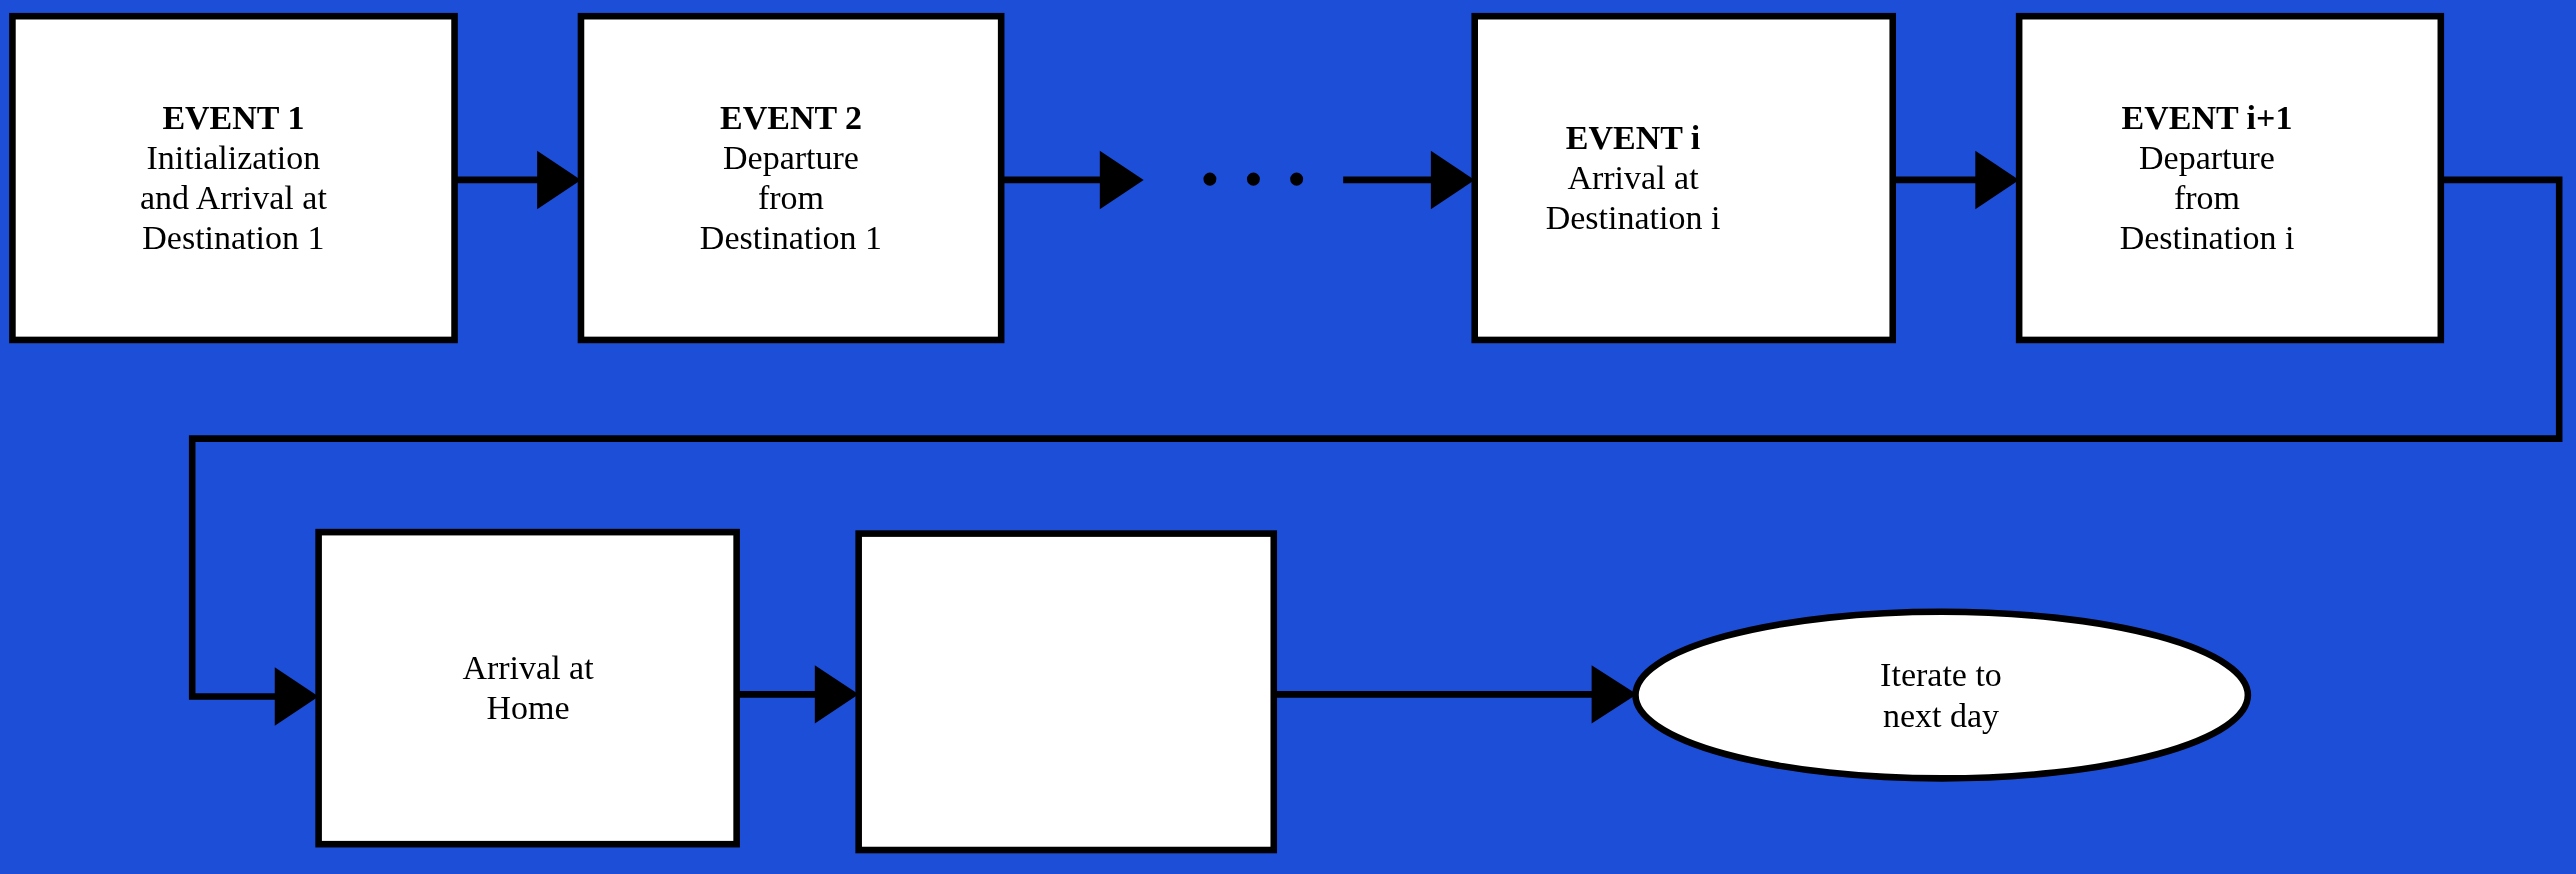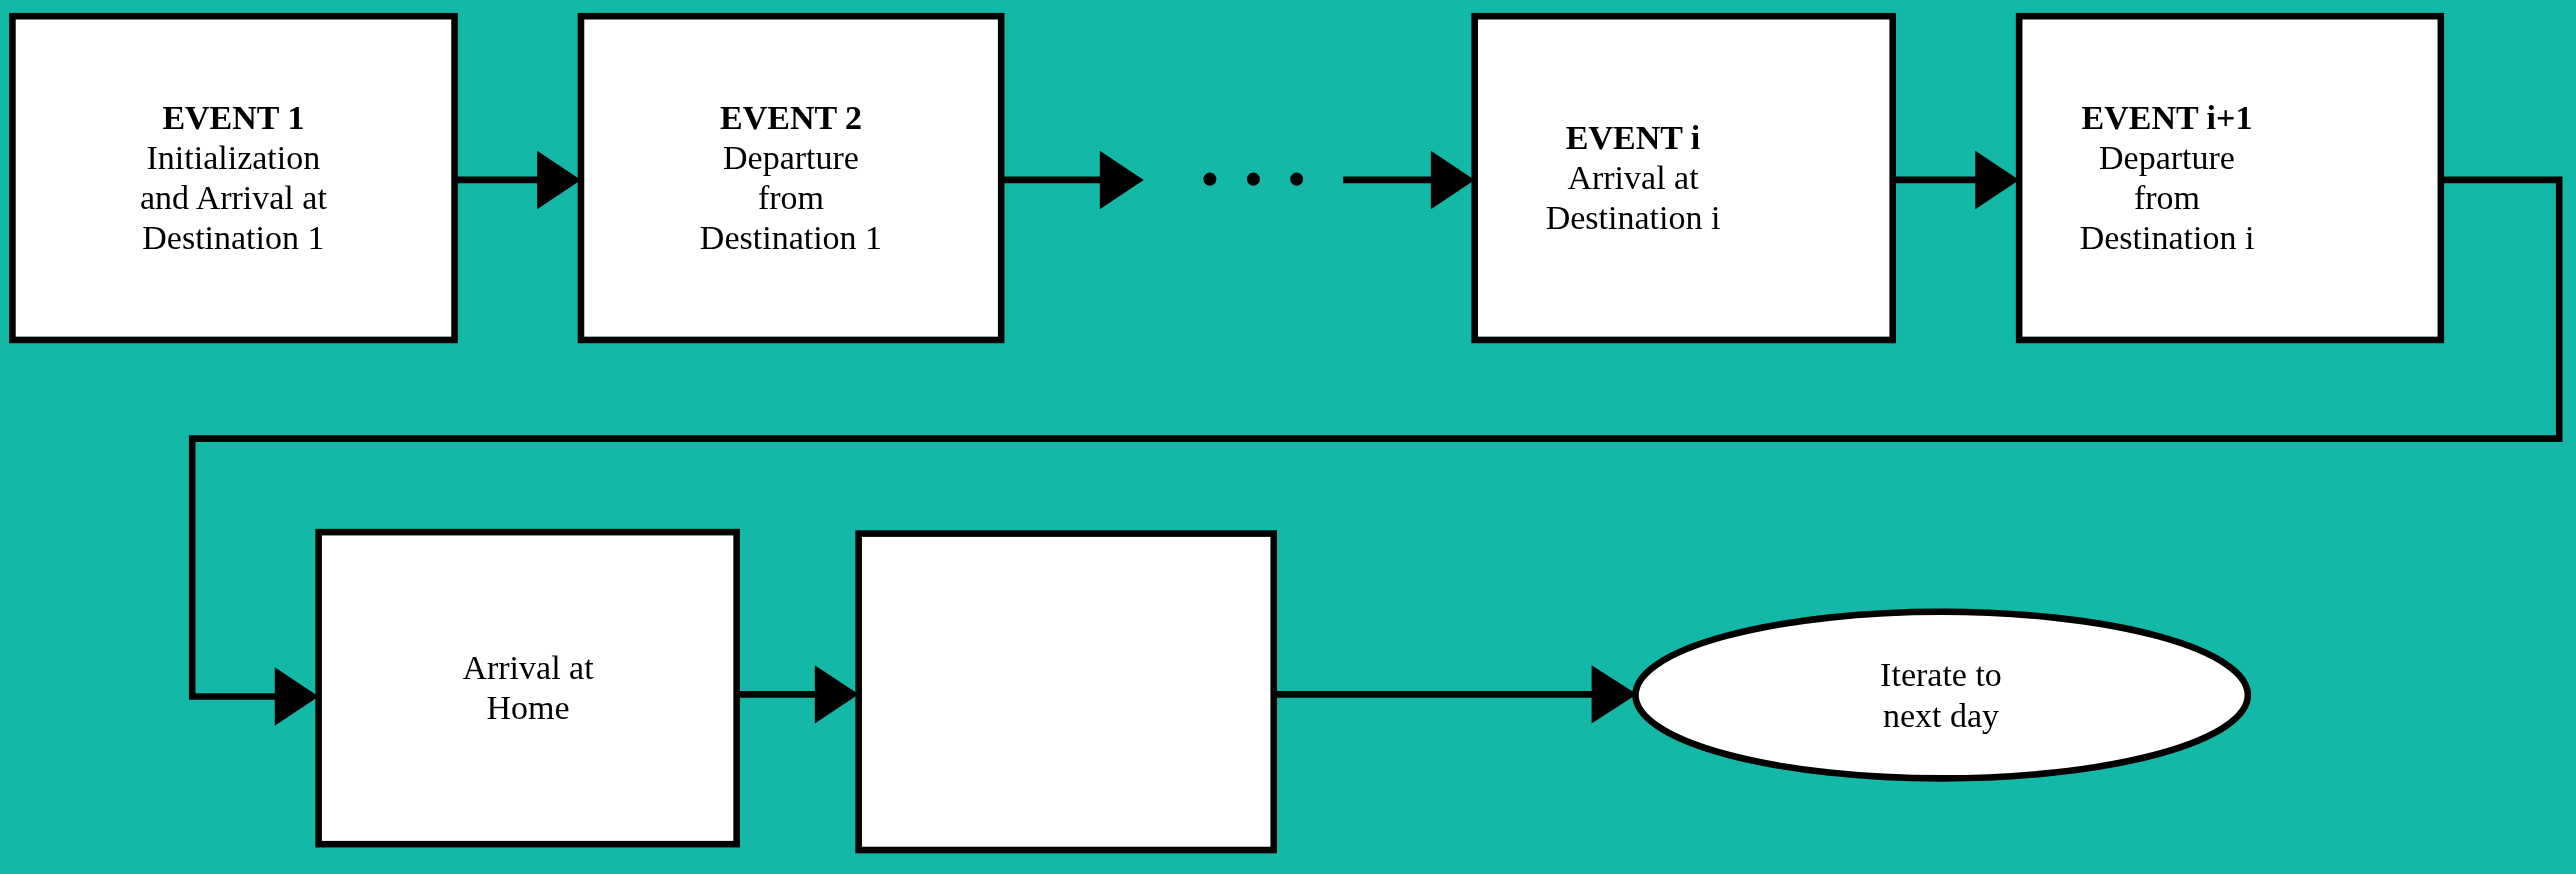--- a/index.html
+++ b/index.html
@@ -8,21 +8,21 @@
     padding: 0;
     background: #ffffff;
   }
   body {
     font-family: "Liberation Serif", "DejaVu Serif", serif;
   }
   #diagram-root {
     position: relative;
     width: 2576px;
     height: 875px;
-    background: #14b8a6;
+    background: #1d4ed8;
     overflow: hidden;
   }
   #flow-svg {
     position: absolute;
     top: 0;
     left: 0;
     width: 2576px;
     height: 875px;
   }
   .node-text {
@@ -127,21 +127,21 @@
   </div>
 
   <div class="ellipsis-dots" style="left:1173px; top:155px; width:168px; text-align:center;">• • •</div>
 
   <div class="node-text" style="left:1424px; top:16px; width:418px; height:324px;">
     <span class="txt-line is-head">EVENT i</span>
     <span class="txt-line">Arrival at</span>
     <span class="txt-line">Destination i</span>
   </div>
 
-  <div class="node-text" style="left:1956px; top:16px; width:422px; height:324px;">
+  <div class="node-text" style="left:1996px; top:16px; width:422px; height:324px;">
     <span class="txt-line is-head">EVENT i+1</span>
     <span class="txt-line">Departure</span>
     <span class="txt-line">from</span>
     <span class="txt-line">Destination i</span>
   </div>
 
   <div class="node-text" style="left:319px; top:532px; width:418px; height:312px;">
     <span class="txt-line">Arrival at</span>
     <span class="txt-line">Home</span>
   </div>

